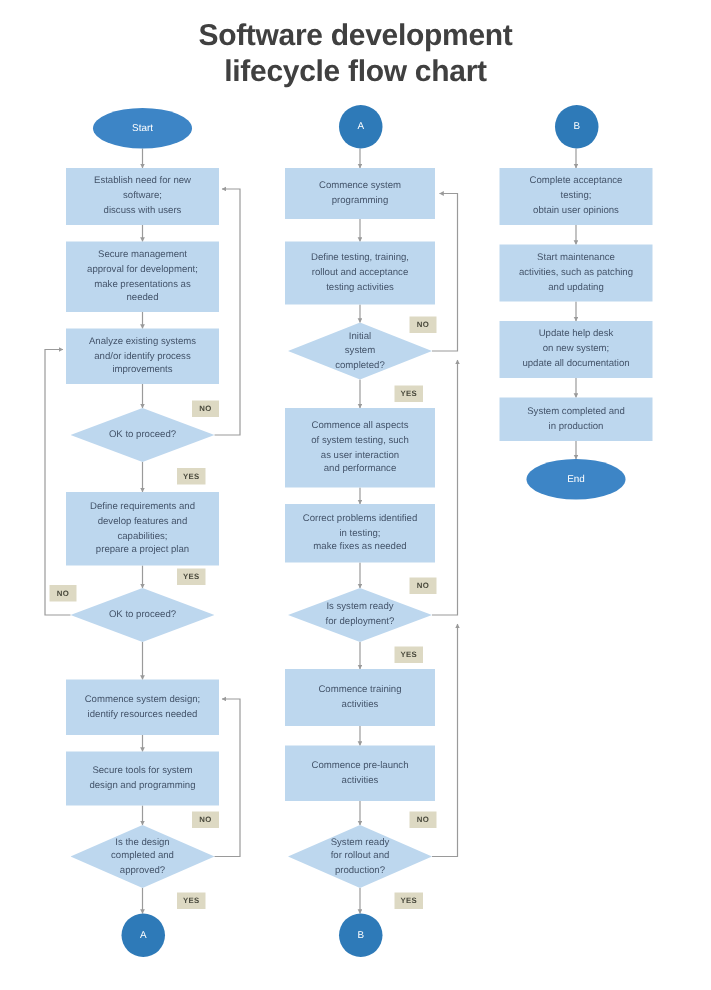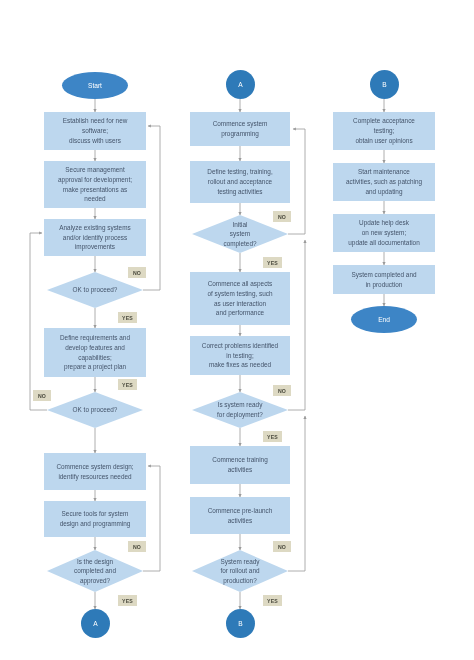--- a/index.html
+++ b/index.html
@@ -123,20 +123,22 @@
     align-items: center;
     justify-content: center;
     box-sizing: border-box;
   }
 </style>
 </head>
 <body>
 
 <div id="chart-root">
 
+  <div id="page-title">Software development
+lifecycle flow chart</div>
 
   <svg id="connector-layer" width="474" height="660" viewBox="0 0 474 660">
     <defs>
       <marker id="arw" markerWidth="5" markerHeight="5" refX="3.6" refY="2" orient="auto" markerUnits="strokeWidth">
         <path d="M0,0 L3.8,2 L0,4 z" fill="#9a9a9a"></path>
       </marker>
     </defs>
     <g stroke="#9a9a9a" stroke-width="0.8" fill="none" marker-end="url(#arw)">
 
       <path d="M95,99 L95,112"></path>

